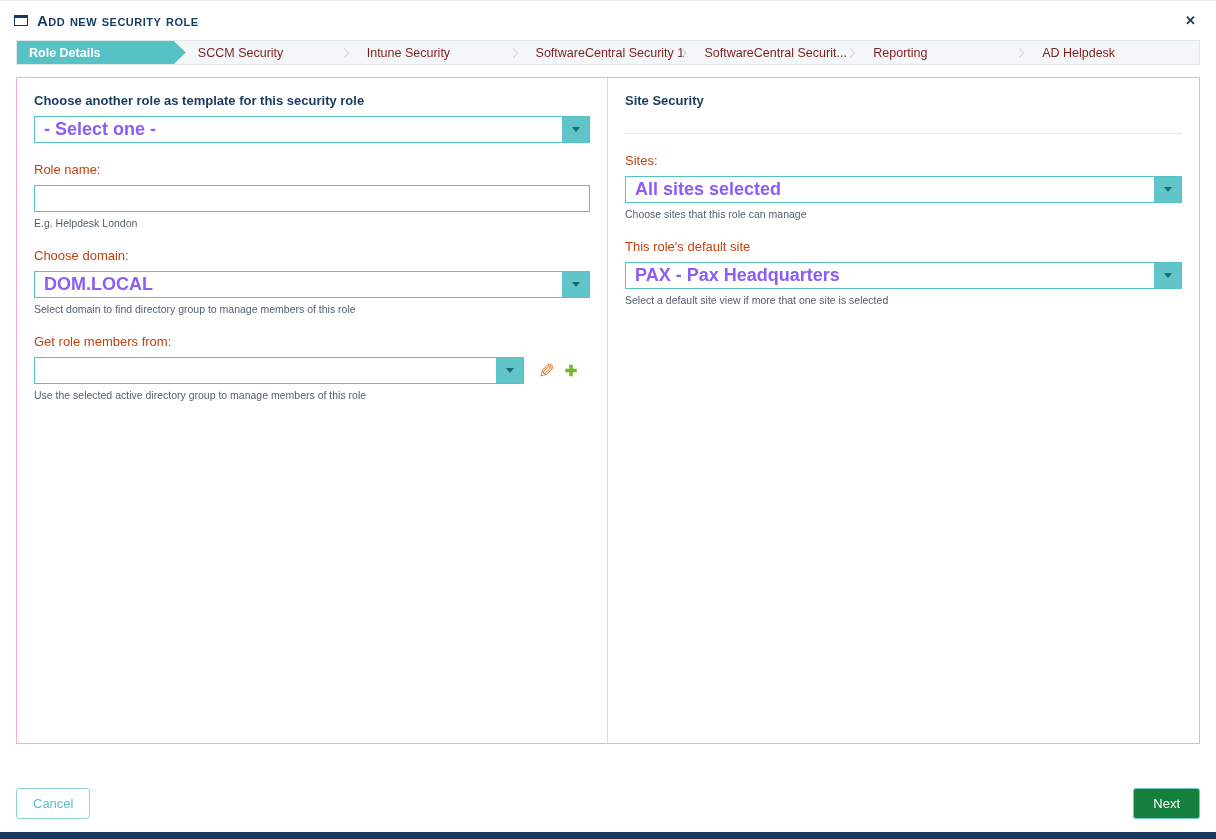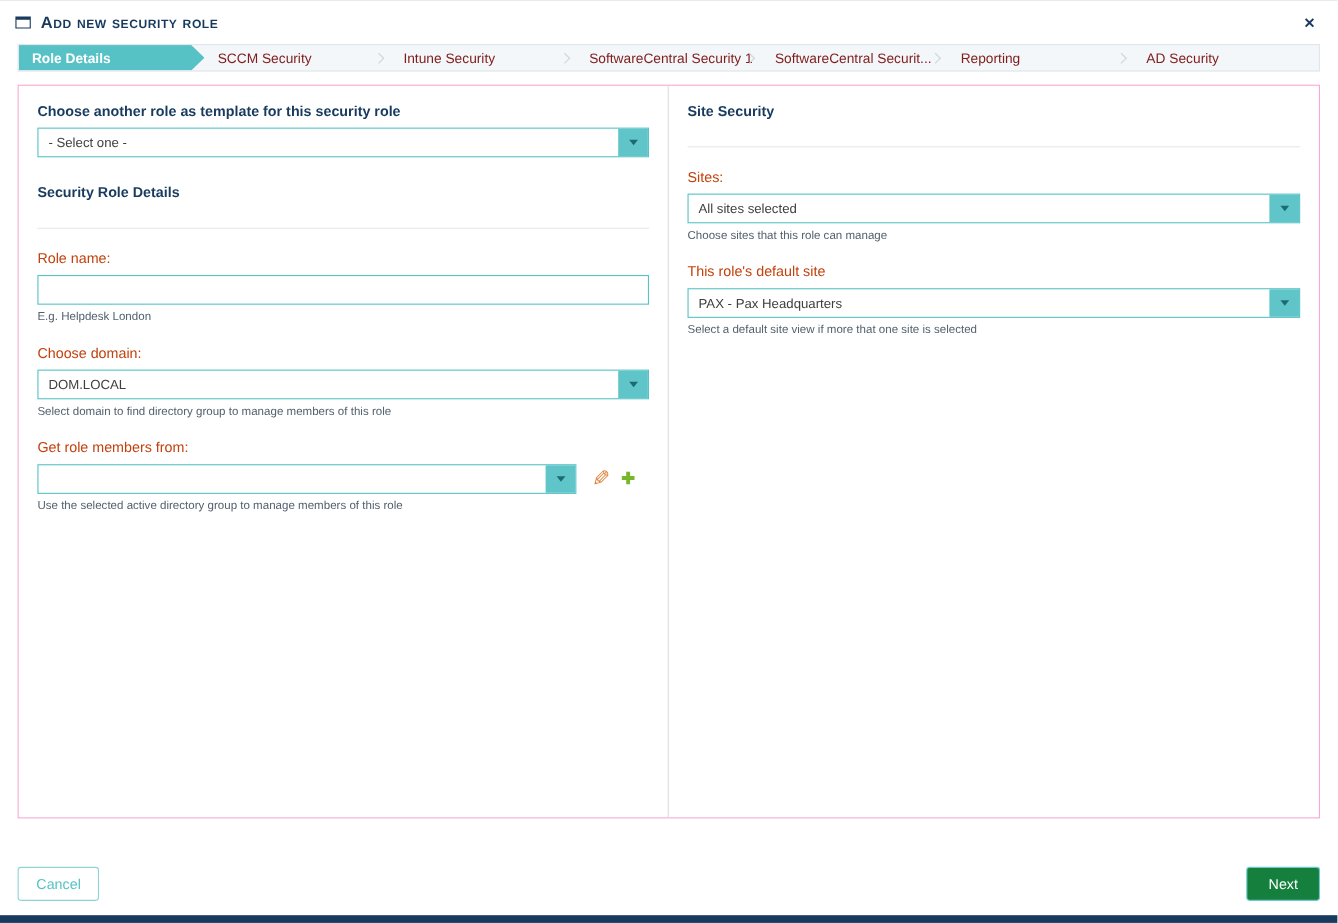--- a/index.html
+++ b/index.html
@@ -56,21 +56,21 @@
     font-size: 13px; font-weight: bold; color: #173a5e;
     border-bottom: 1px solid #e4e8eb; padding-bottom: 25px; margin-top: 24px;
   }
   .field-label { font-size: 13px; color: #c2410c; margin-top: 19px; }
   .hint { font-size: 10.5px; color: #53616e; margin-top: 5px; }
 
   .select {
     display: flex; align-items: stretch; height: 27px; margin-top: 8px;
     border: 1px solid #57c2c6; background: #ffffff; cursor: pointer;
   }
-  .select-value { flex: 1; display: flex; align-items: center; padding: 0 9px; font-size: 12px; color: #404040; overflow: hidden; white-space: nowrap; }
+  .select-value { flex: 1; display: flex; align-items: center; padding: 0 9px; font-size: 18px; color: #8b5cf6; overflow: hidden; white-space: nowrap; font-weight: bold; }
   .select-btn { width: 27px; background: #5fc5c9; display: flex; align-items: center; justify-content: center; flex: 0 0 auto; cursor: pointer; }
   .tri { width: 0; height: 0; border-left: 4px solid transparent; border-right: 4px solid transparent; border-top: 5px solid #1d6a70; }
 
   .text-input {
     width: 100%; height: 27px; margin-top: 8px; padding: 0 9px;
     border: 1px solid #57c2c6; font-size: 13px; color: #333; outline: none;
     font-family: "Liberation Sans", sans-serif;
   }
 
   .members-row { display: flex; align-items: center; margin-top: 8px; }
@@ -115,37 +115,36 @@
     </div>
     <div class="tab">
       <span>SoftwareCentral Securit...</span>
       <span class="chev"></span>
     </div>
     <div class="tab">
       <span>Reporting</span>
       <span class="chev"></span>
     </div>
     <div class="tab">
-      <span>AD Security</span>
+      <span>AD Helpdesk</span>
     </div>
   </div>
 
   <div class="content">
 
     <div class="col left">
       <div class="heading">Choose another role as template for this security role</div>
 
       <div class="select">
         <span class="select-value">- Select one -</span>
         <span class="select-btn">
             <span class="tri"></span>
           </span>
       </div>
 
-      <div class="section-head">Security Role Details</div>
 
       <div class="field-label">Role name:</div>
       <input class="text-input" type="text" value="" style="">
       <div class="hint">E.g. Helpdesk London</div>
 
       <div class="field-label">Choose domain:</div>
       <div class="select">
         <span class="select-value">DOM.LOCAL</span>
         <span class="select-btn">
             <span class="tri"></span>

